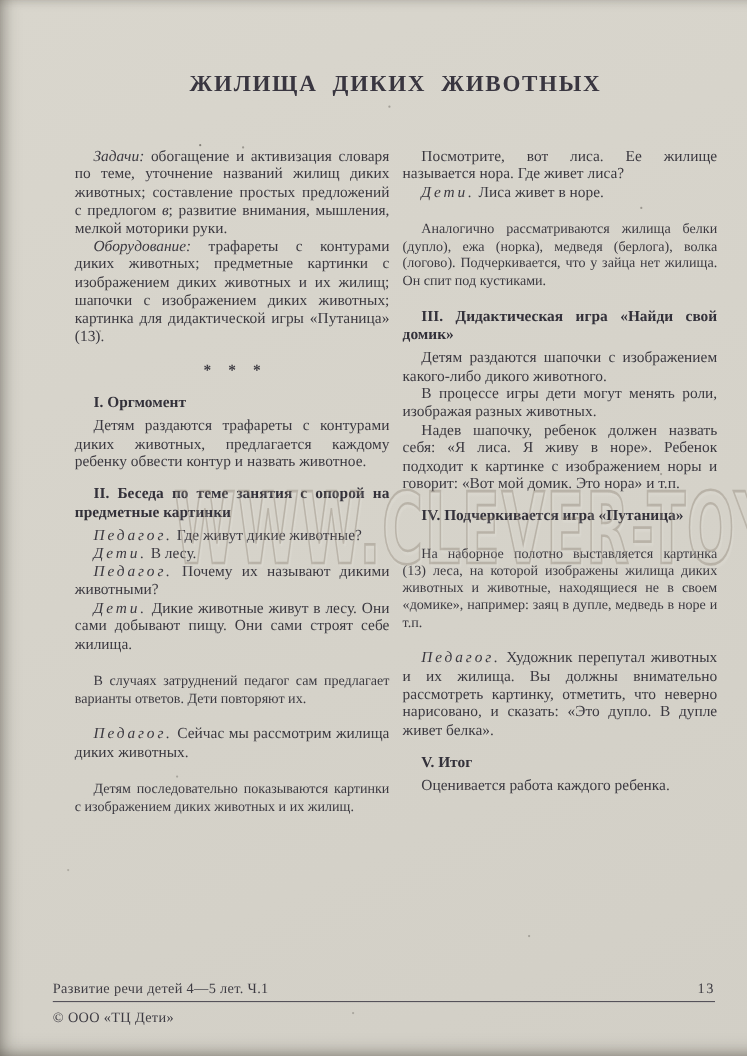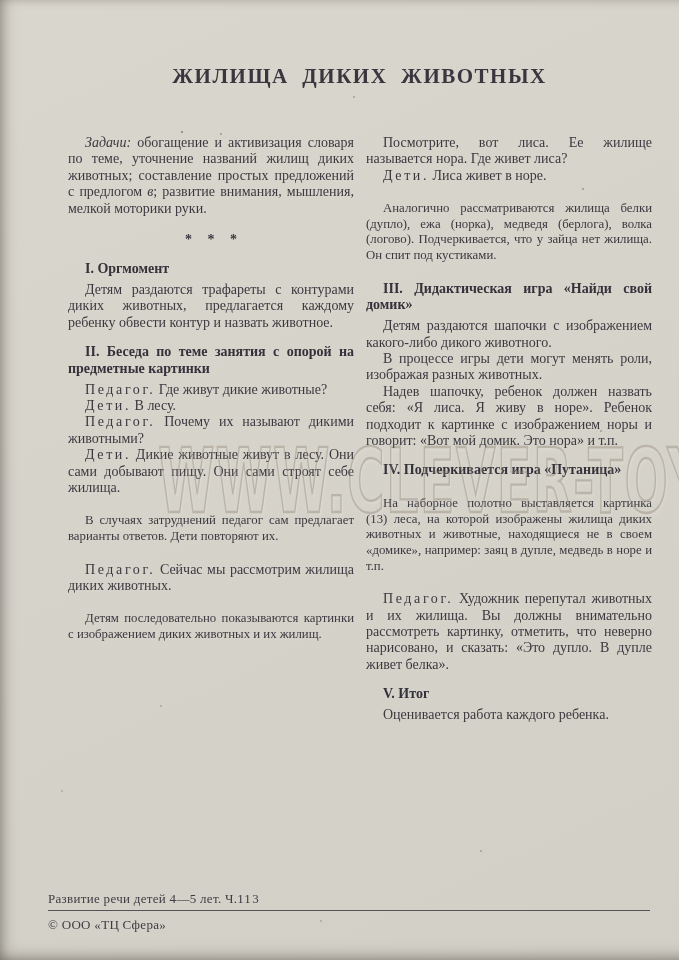--- a/index.html
+++ b/index.html
@@ -99,20 +99,21 @@
   .stars {
     margin: 15px 0 12px;
     text-align: center;
     font-size: 14px;
     font-weight: bold;
     letter-spacing: 6px;
     text-indent: 6px;
   }
   .speaker {
     letter-spacing: 2.6px;
+    font-style: italic;
   }
   .lead {
     font-style: italic;
   }
   .watermark-wrap {
     position: absolute;
     top: 443px;
     left: 0;
     width: 100%;
     display: flex;
@@ -136,21 +137,21 @@
     left: 48px;
     right: 49px;
     top: 891px;
     font-size: 13px;
     color: #3e3c43;
     z-index: 2;
     letter-spacing: 0.3px;
   }
   .footer-top {
     display: flex;
-    justify-content: flex-start;
+    justify-content: space-between;
     align-items: baseline;
     margin-bottom: 3px;
   }
   .footer-page-number {
     letter-spacing: 1.5px;
   }
   .footer-rule {
     border-top: 1.5px solid #55525a;
   }
   .footer-copyright {
@@ -168,20 +169,22 @@
     <span class="watermark">WWW.CLEVER-TOY.RU</span>
   </div>
 
   <div class="columns">
 
     <div class="col">
       <p class="body"><i class="lead">Задачи:</i>
         <span>обогащение и активизация словаря по теме, уточнение названий жилищ диких животных; составление простых предложений с предлогом</span>
         <i>в</i><span>; развитие внимания, мышления, мелкой моторики руки.</span></p>
 
+      <p class="body"><i class="lead">Оборудование:</i>
+        <span>трафареты с контурами диких животных; предметные картинки с изображением диких животных и их жилищ; шапочки с изображением диких животных; картинка для дидактической игры «Путаница» (13).</span></p>
 
       <div class="stars">* * *</div>
 
       <h2 class="h">I. Оргмомент</h2>
       <p class="body">Детям раздаются трафареты с контурами диких животных, предлагается каждому ребенку обвести контур и назвать животное.</p>
 
       <h2 class="h">II. Беседа по теме занятия с опорой на предметные картинки</h2>
 
       <p class="body"><span class="speaker">Педагог.</span>
         <span>Где живут дикие животные?</span></p>
@@ -227,19 +230,19 @@
     </div>
 
   </div>
 
   <div class="footer">
     <div class="footer-top">
       <span>Развитие речи детей 4—5 лет. Ч.1</span>
       <span class="footer-page-number">13</span>
     </div>
     <div class="footer-rule"></div>
-    <div class="footer-copyright">© ООО «ТЦ Сфера»</div>
+    <div class="footer-copyright">© ООО «ТЦ Дети»</div>
   </div>
 
   <div class="specks"></div>
   <div class="vignette"></div>
 
 </div>
 
 </body></html>

